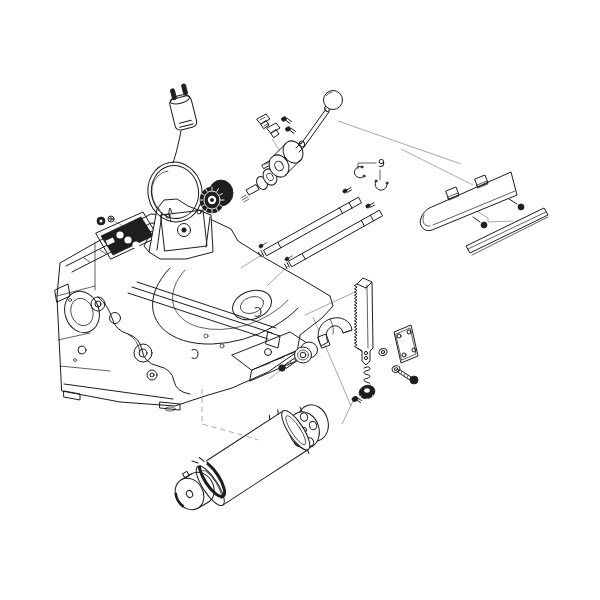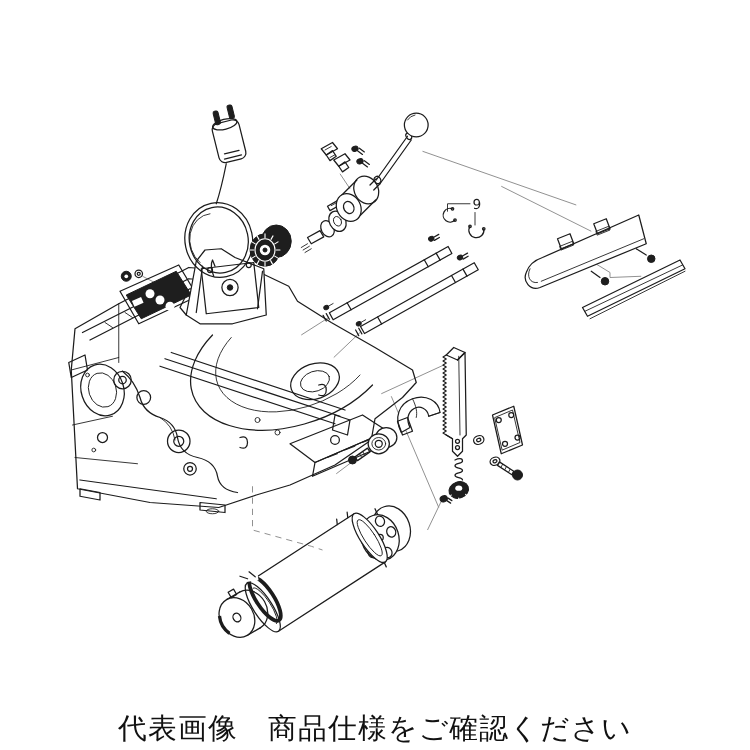--- a/index.html
+++ b/index.html
@@ -315,14 +315,13 @@
       <path class="ln" d="M189,475.5 L201,475.5 M189,508.5 L201,508.5"></path>
       <path class="ln" d="M201,475.5 A13.5,16.5 0 0 1 201,508.5"></path>
       <ellipse class="fw" cx="189" cy="492" rx="13.5" ry="16.5"></ellipse>
       <path d="M177.5,484 A13.5,16.5 0 0 0 177.5,500" fill="none" stroke="var(--line,#1c1c1c)" stroke-width="2.6"></path>
       <ellipse class="ln" cx="189" cy="492" rx="3" ry="3.6"></ellipse>
       <rect class="ln" x="193" y="471" width="5" height="5"></rect>
     </g>
   </g>
 </svg>
 
-<div class="caption">代表画像　商品仕様をご確認ください</div>
 </div>
 
 </body></html>

